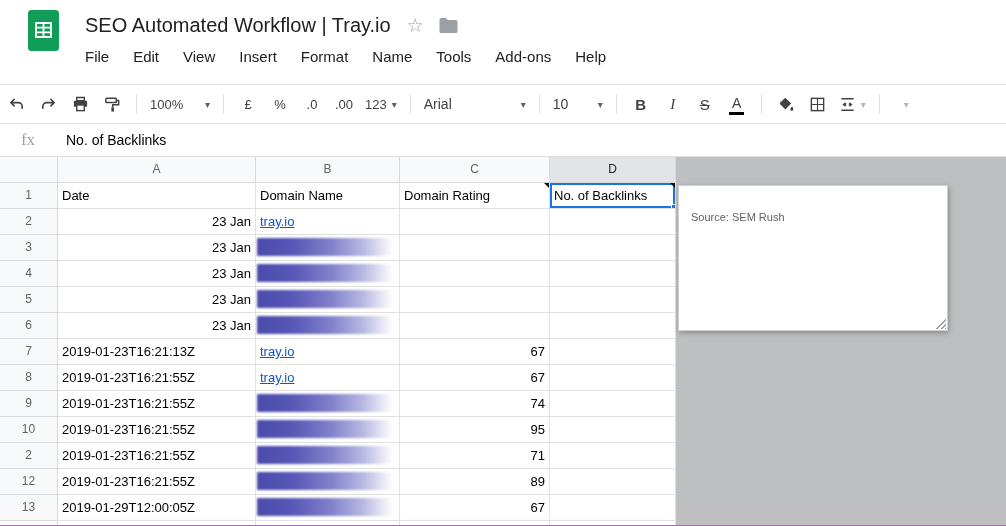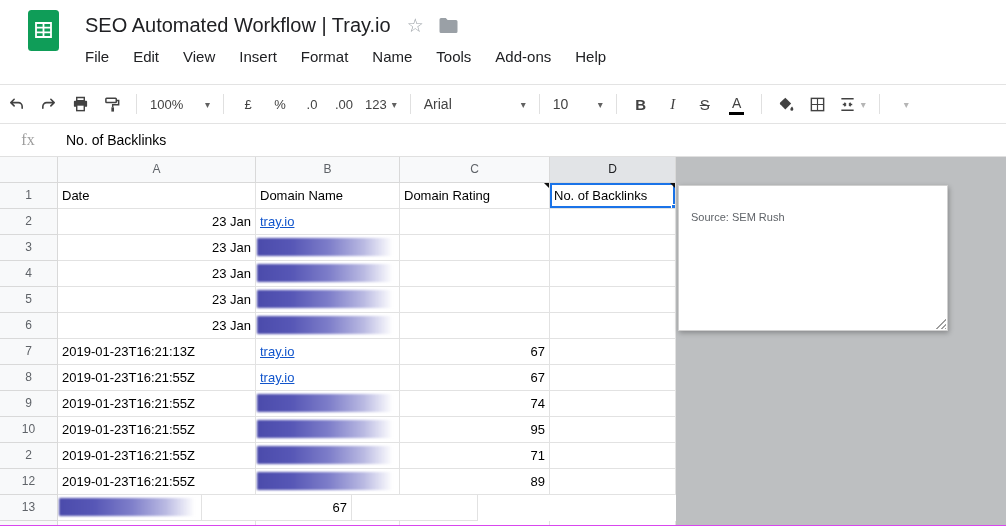--- a/index.html
+++ b/index.html
@@ -303,20 +303,21 @@
             <div class="row-header">12</div>
             <div class="cell col-A" style="text-align: left;">2019-01-23T16:21:55Z</div>
             <div class="cell col-B">
               <div class="blur-bar"></div>
             </div>
             <div class="cell col-C" style="text-align: right;">89</div>
             <div class="cell col-D"></div>
           </div>
           <div class="grid-row">
             <div class="row-header">13</div>
+            <div class="cell col-A" style="text-align: left;">2019-01-29T12:00:05Z</div>
             <div class="cell col-B">
               <div class="blur-bar"></div>
             </div>
             <div class="cell col-C" style="text-align: right;">67</div>
             <div class="cell col-D"></div>
           </div>
           <div class="grid-row">
             <div class="row-header"></div>
             <div class="cell col-A" style="text-align: left;"></div>
             <div class="cell col-B"></div>

